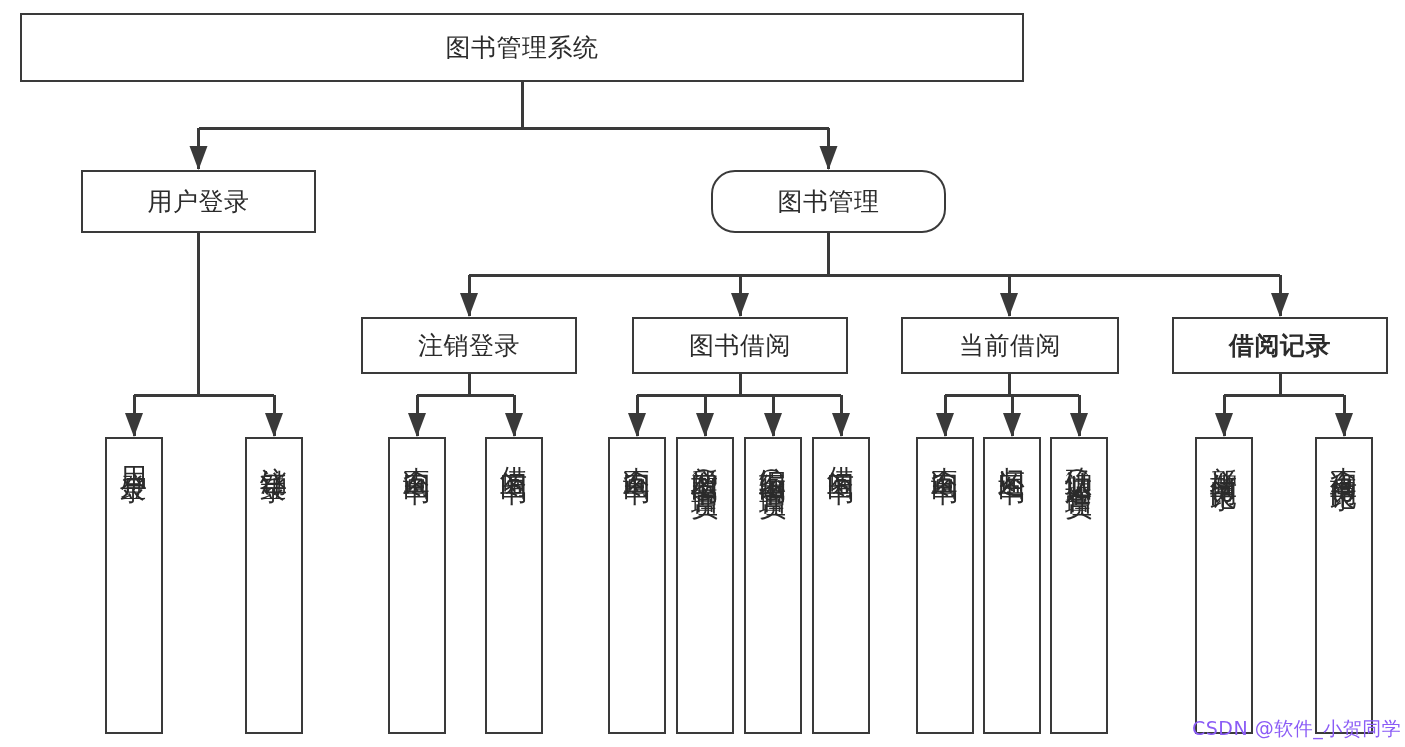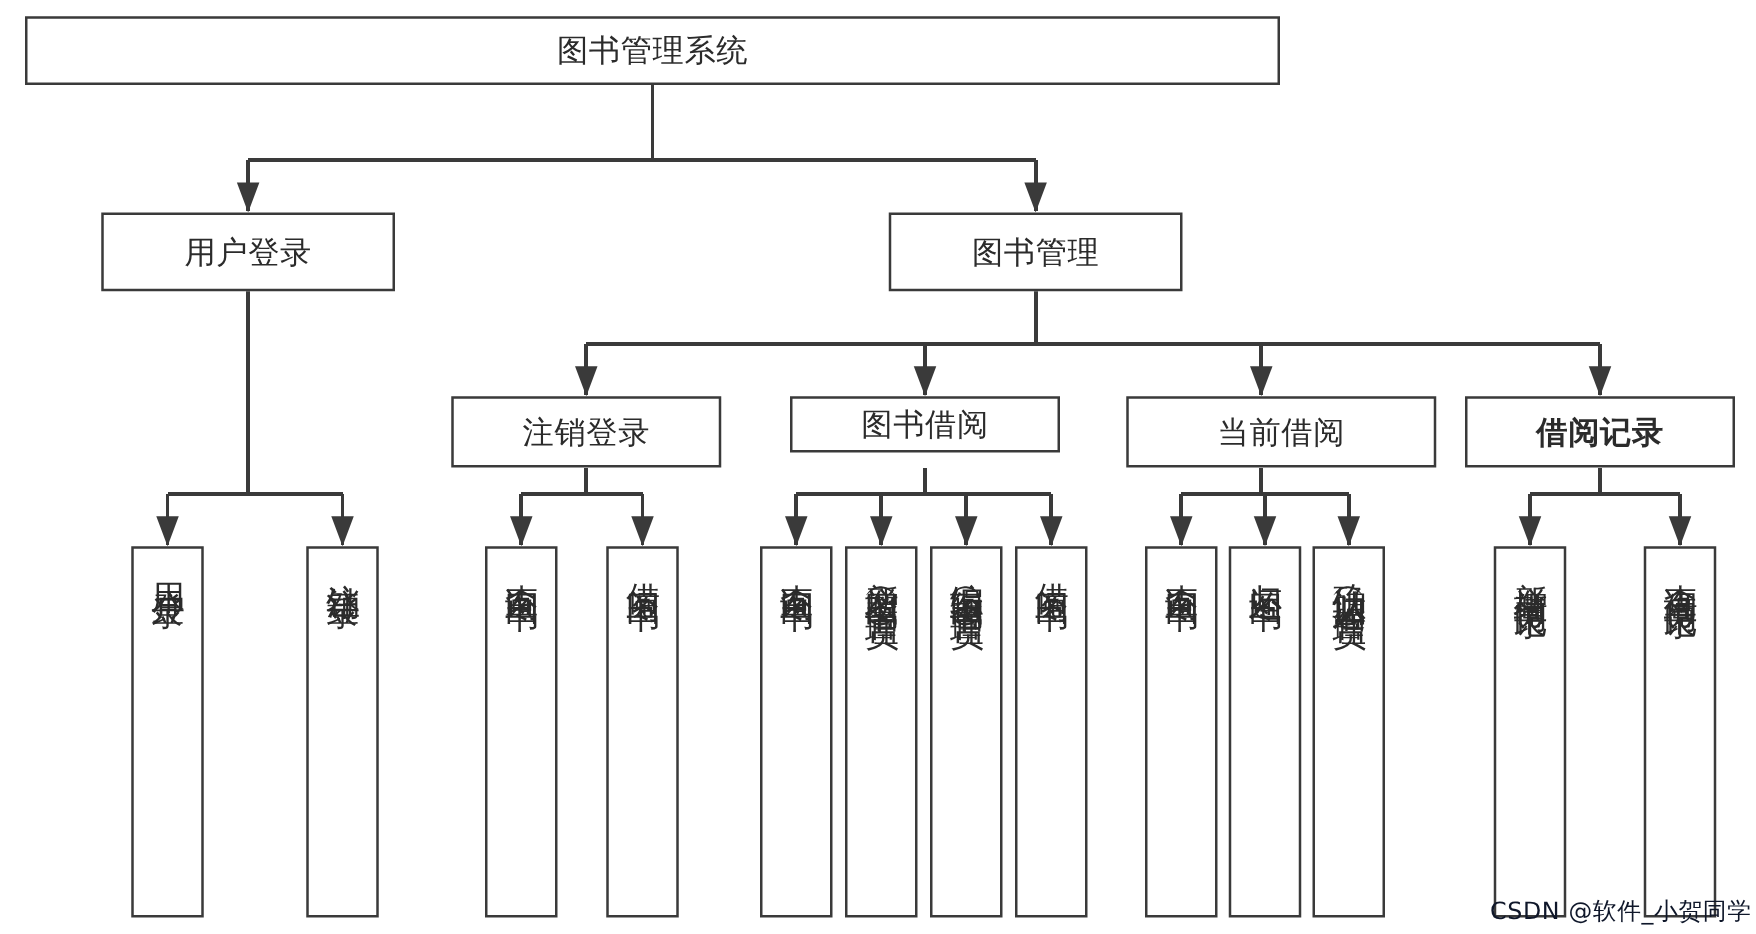--- a/index.html
+++ b/index.html
@@ -55,21 +55,21 @@
     writing-mode: vertical-rl;
     text-orientation: upright;
     font-size: 27px;
     line-height: 1.0;
     letter-spacing: 4px;
     white-space: nowrap;
   }
   .watermark {
     position: absolute;
     font-size: 19px;
-    color: #0f172a;
+    color: #8b5cf6;
     white-space: nowrap;
     letter-spacing: 0.5px;
   }
 </style>
 </head>
 <body>
 
 <div id="canvas">
   <svg id="edges" viewBox="0 0 1405 747">
       <line x1="522" y1="68" x2="522" y2="128" stroke="#3a3a3a" stroke-width="3" shape-rendering="crispEdges"></line>
@@ -119,36 +119,36 @@
       <line x1="1079" y1="395" x2="1079" y2="436" stroke="#3a3a3a" stroke-width="3" shape-rendering="crispEdges"></line>
       <polygon points="1070,413 1088,413 1079,437" fill="#3a3a3a"></polygon>
       <line x1="1280" y1="374" x2="1280" y2="395" stroke="#3a3a3a" stroke-width="3" shape-rendering="crispEdges"></line>
       <line x1="1224" y1="395" x2="1344" y2="395" stroke="#3a3a3a" stroke-width="3" shape-rendering="crispEdges"></line>
       <line x1="1224" y1="395" x2="1224" y2="436" stroke="#3a3a3a" stroke-width="3" shape-rendering="crispEdges"></line>
       <polygon points="1215,413 1233,413 1224,437" fill="#3a3a3a"></polygon>
       <line x1="1344" y1="395" x2="1344" y2="436" stroke="#3a3a3a" stroke-width="3" shape-rendering="crispEdges"></line>
       <polygon points="1335,413 1353,413 1344,437" fill="#3a3a3a"></polygon>
     </svg>
   <div id="nodes">
-      <div class="node h" style="left: 20px; top: 13px; width: 1004px; height: 55px;">
+      <div class="node h" style="left: 20px; top: 13px; width: 1004px; height: 69px;">
         <span class="label">图书管理系统</span>
       </div>
       <div class="node h" style="left: 81px; top: 170px; width: 235px; height: 63px;">
         <span class="label">用户登录</span>
       </div>
-      <div class="node h" style="left: 711px; top: 170px; width: 235px; height: 63px;">
+      <div class="node h" style="left: 711px; top: 170px; width: 235px; height: 63px; border-radius: 24px;">
         <span class="label">图书管理</span>
       </div>
       <div class="node h" style="left: 361px; top: 317px; width: 216px; height: 57px;">
         <span class="label">注销登录</span>
       </div>
-      <div class="node h" style="left: 632px; top: 317px; width: 216px; height: 45px;">
+      <div class="node h" style="left: 632px; top: 317px; width: 216px; height: 57px;">
         <span class="label">图书借阅</span>
       </div>
-      <div class="node h" style="left: 901px; top: 317px; width: 248px; height: 57px;">
+      <div class="node h" style="left: 901px; top: 317px; width: 218px; height: 57px;">
         <span class="label">当前借阅</span>
       </div>
       <div class="node h" style="left: 1172px; top: 317px; width: 216px; height: 57px; font-weight: bold;">
         <span class="label">借阅记录</span>
       </div>
       <div class="node v" style="left: 105px; top: 437px; width: 58px; height: 297px;">
         <span class="label">用户登录</span>
       </div>
       <div class="node v" style="left: 245px; top: 437px; width: 58px; height: 297px;">
         <span class="label">注销登录</span>

